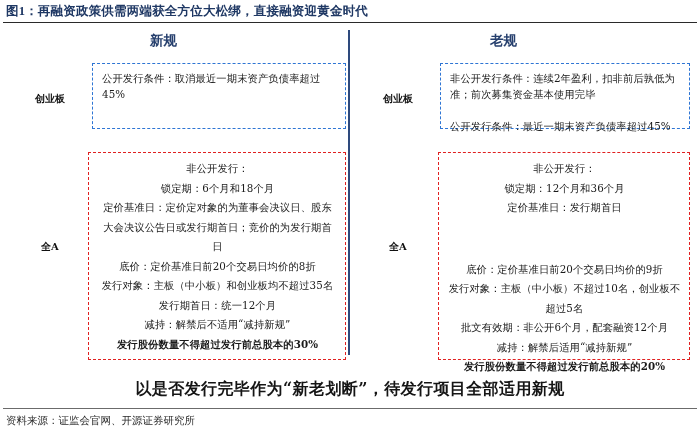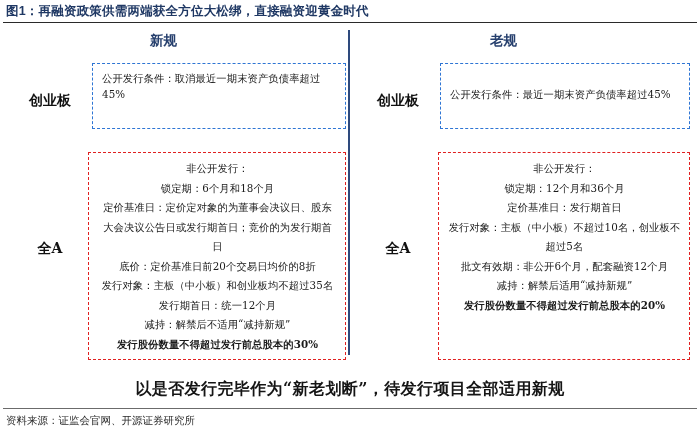--- a/index.html
+++ b/index.html
@@ -14,21 +14,21 @@
     font-family: "DejaVu Serif", "Liberation Serif", serif;
     color: #1f1f1f;
     overflow: hidden;
   }
 
   
   .fig-title {
     position: absolute;
     left: 6px;
     top: 3px;
-    font-family: Liberation Sans, sans-serif;
+    font-family: Liberation Serif, serif;
     font-size: 12.5px;
     font-weight: bold;
     color: #1F3864;
     letter-spacing: 0.2px;
     white-space: nowrap;
   }
   .title-rule {
     position: absolute;
     left: 3px;
     top: 22px;
@@ -55,21 +55,21 @@
     left: 348px;
     top: 30px;
     width: 0;
     height: 325px;
     border-left: 2px solid #2E4A7D;
   }
 
   
   .row-label {
     position: absolute;
-    font-size: 14px;
+    font-size: 10px;
     font-weight: bold;
     color: #111111;
     text-align: center;
     white-space: nowrap;
   }
   .row-label.l-cyb { left: 14px;  top: 92px;  width: 72px; }
   .row-label.l-all { left: 14px;  top: 240px; width: 72px; }
   .row-label.r-cyb { left: 362px; top: 92px;  width: 72px; }
   .row-label.r-all { left: 362px; top: 240px; width: 72px; }
 
@@ -153,38 +153,40 @@
 <div class="row-label l-cyb">创业板</div>
 <div class="row-label l-all">全A</div>
 <div class="row-label r-cyb">创业板</div>
 <div class="row-label r-all">全A</div>
 
 <div class="box blue" id="box-new-cyb">
   <p class="ln">公开发行条件：取消最近一期末资产负债率超过45%</p>
 </div>
 
 <div class="box blue" id="box-old-cyb">
+  <p class="ln">非公开发行条件：连续2年盈利，扣非前后孰低为准；前次募集资金基本使用完毕</p>
   <p class="ln sp">公开发行条件：最近一期末资产负债率超过45%</p>
 </div>
 
 <div class="box red" id="box-new-all">
   <p class="ln">非公开发行：</p>
   <p class="ln">锁定期：6个月和18个月</p>
   <p class="ln">定价基准日：定价定对象的为董事会决议日、股东大会决议公告日或发行期首日；竞价的为发行期首日</p>
   <p class="ln">底价：定价基准日前20个交易日均价的8折</p>
   <p class="ln">发行对象：主板（中小板）和创业板均不超过35名</p>
   <p class="ln">发行期首日：统一12个月</p>
   <p class="ln">减持：解禁后不适用“减持新规”</p>
   <p class="ln emph-red">发行股份数量不得超过发行前总股本的30%</p>
 </div>
 
 <div class="box red" id="box-old-all">
   <p class="ln">非公开发行：</p>
   <p class="ln">锁定期：12个月和36个月</p>
   <p class="ln">定价基准日：发行期首日</p>
+  <p class="ln sp" style="margin-top:42px">底价：定价基准日前20个交易日均价的9折</p>
   <p class="ln">发行对象：主板（中小板）不超过10名，创业板不超过5名</p>
   <p class="ln">批文有效期：非公开6个月，配套融资12个月</p>
   <p class="ln">减持：解禁后适用“减持新规”</p>
   <p class="ln emph-red">发行股份数量不得超过发行前总股本的20%</p>
 </div>
 
 <div class="foot-note">以是否发行完毕作为“新老划断”，待发行项目全部适用新规</div>
 <div class="foot-rule"></div>
 <div class="source">资料来源：证监会官网、开源证券研究所</div>
 

